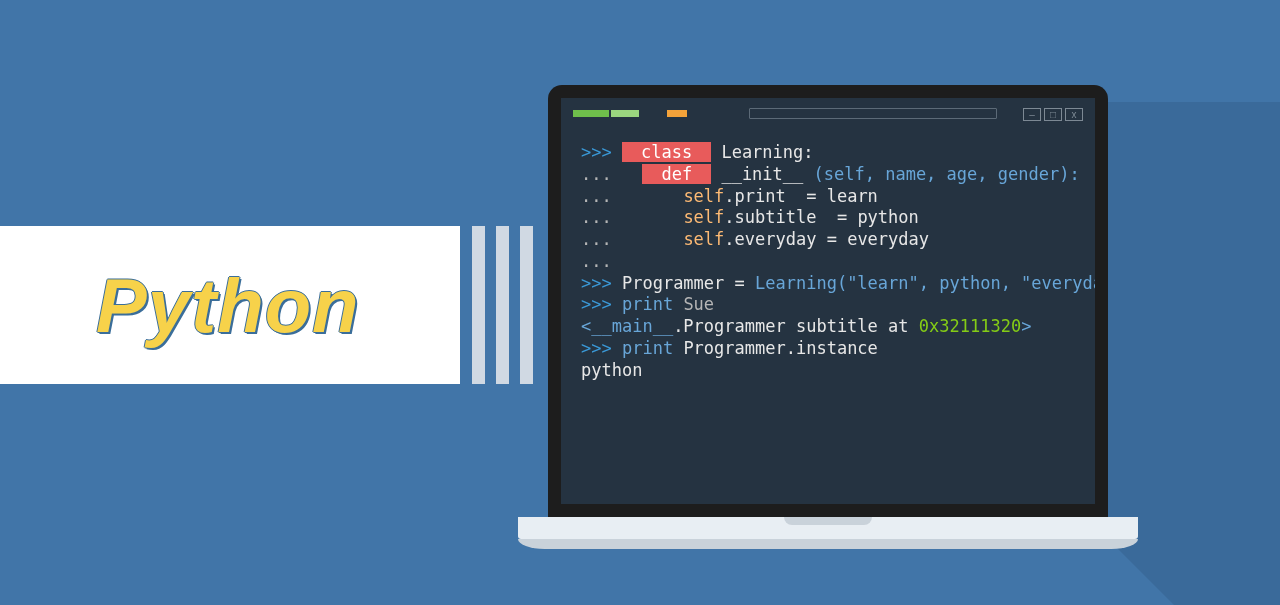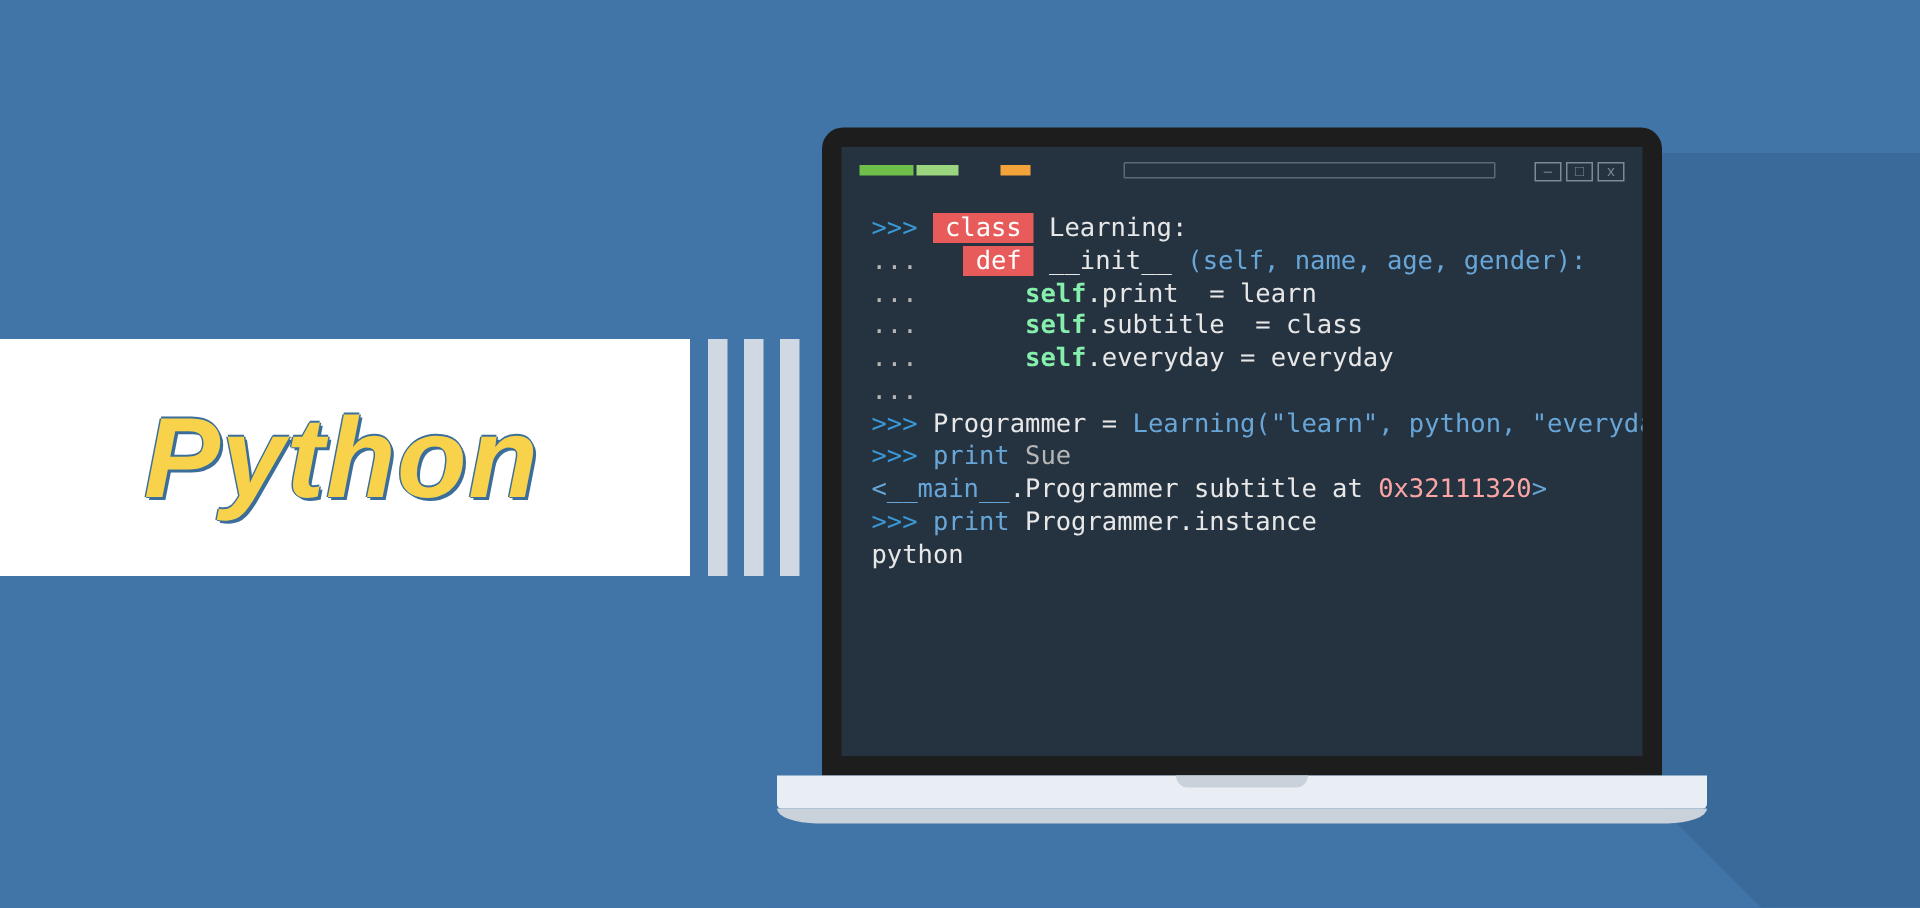--- a/index.html
+++ b/index.html
@@ -106,23 +106,23 @@
     top: 44px;
     left: 20px;
     right: 12px;
     font-family: "Consolas", "Menlo", monospace;
     font-size: 17px;
     line-height: 1.28;
     color: #e7e7e7;
     white-space: pre;
   }
   .pr  { color:#3a98d6; }          
-  .hl  { background:#e85b5b; color:#fff; padding:0 8px; }
-  .st  { color:#86efac;font-weight:bold; }          
-  .lit { color:#fca5a5; }          
+  .hl  { background:#e85b5b; color:#fff; padding:0 19px; }
+  .st  { color:#fdba74; }          
+  .lit { color:#84cc16; }          
   .fn  { color:#68a6d8; }          
   .pl  { color:#b6b6b6; }          
 
   
   .base {
     width: 620px;
     height: 22px;
     background: #e8eef3;
     margin-left: -30px;
     border-radius: 0 0 3px 3px;
@@ -179,21 +179,21 @@
         <div class="winbtns">
           <div class="winbtn">–</div>
           <div class="winbtn">□</div>
           <div class="winbtn">x</div>
         </div>
       </div>
 
       <div class="code"><span class="pr">&gt;&gt;&gt;</span> <span class="hl">class</span> <span>Learning:</span>
 <span class="pl">...</span>   <span class="hl">def</span> <span>__init__</span><span class="fn"> (self, name, age, gender):</span>
 <span class="pl">...</span>       <span class="st">self</span><span>.print  = learn</span>
-<span class="pl">...</span>       <span class="st">self</span><span>.subtitle  = class</span>
+<span class="pl">...</span>       <span class="st">self</span><span>.subtitle  = python</span>
 <span class="pl">...</span>       <span class="st">self</span><span>.everyday = everyday</span>
 <span class="pl">...</span>
 <span class="pr">&gt;&gt;&gt;</span><span> Programmer = </span><span class="fn">Learning("learn", python, "everyday")</span>
 <span class="pr">&gt;&gt;&gt;</span><span class="fn"> print </span><span class="pl">Sue</span>
 <span class="fn">&lt;__main__</span><span>.Programmer subtitle at </span><span class="lit">0x32111320</span><span class="fn">&gt;</span>
 <span class="pr">&gt;&gt;&gt;</span><span class="fn"> print </span><span>Programmer.instance</span>
 <span>python</span></div>
 
     </div>
   </div>

